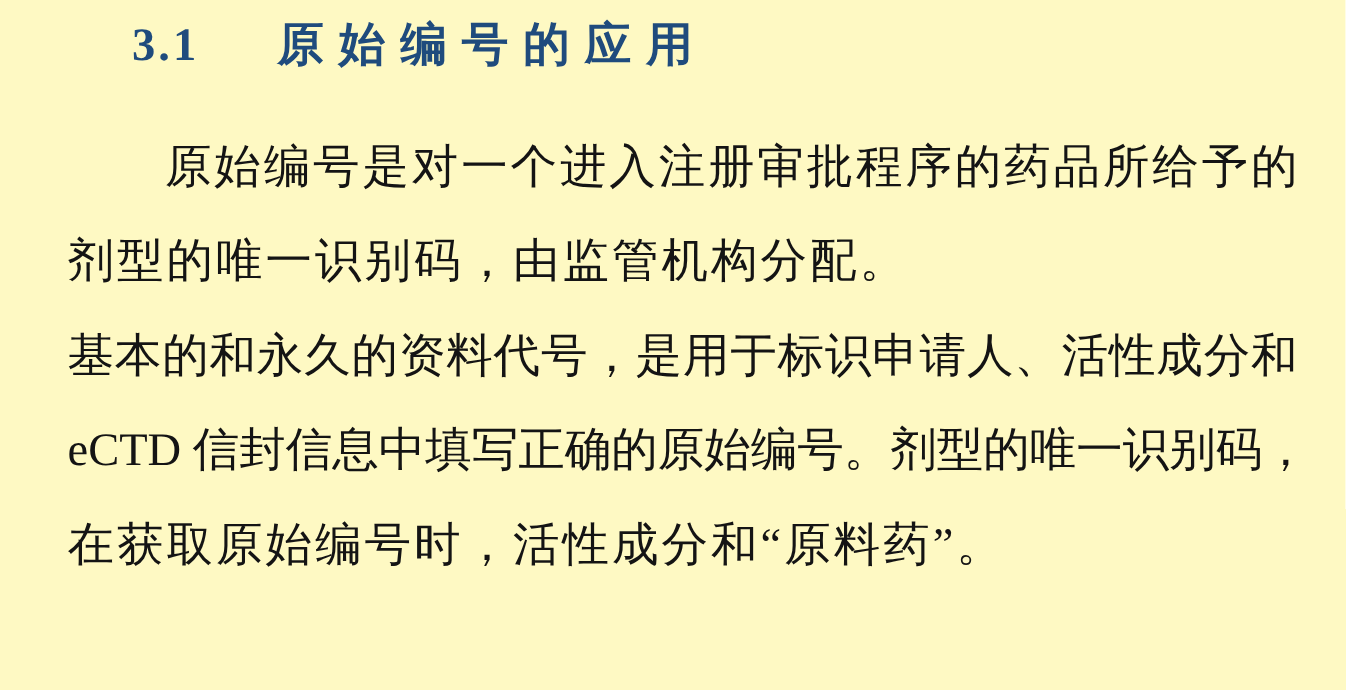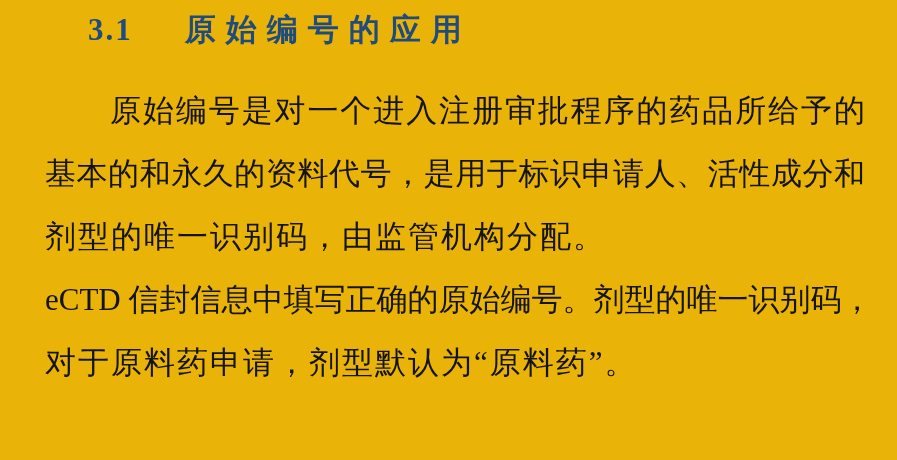--- a/index.html
+++ b/index.html
@@ -4,21 +4,21 @@
 <style>
   html, body {
     margin: 0;
     padding: 0;
     background: #ffffff;
   }
   .page {
     position: relative;
     width: 897px;
     height: 460px;
-    background: #eab308;
+    background: #fef9c3;
     overflow: hidden;
     font-family: "Liberation Serif", "DejaVu Serif", serif;
   }
   .heading {
     position: absolute;
     left: 88px;
     top: 8px;
     font-size: 31px;
     line-height: 44px;
     font-weight: bold;
@@ -64,24 +64,24 @@
 <div class="page">
 
   <div class="heading">
     <span class="num">3.1</span><span class="title">原始编号的应用</span>
   </div>
 
   <div class="body-text">
 
     <div>
       <div class="line first">原始编号是对一个进入注册审批程序的药品所给予的</div>
+      <div class="line last">剂型的唯一识别码，由监管机构分配。</div>
       <div class="line">基本的和永久的资料代号，是用于标识申请人、活性成分和</div>
-      <div class="line last">剂型的唯一识别码，由监管机构分配。</div>
     </div>
 
     <div>
       <div class="line">eCTD 信封信息中填写正确的原始编号。剂型的唯一识别码，</div>
-      <div class="line last">对于原料药申请，剂型默认为“原料药”。</div>
+      <div class="line last">在获取原始编号时，活性成分和“原料药”。</div>
     </div>
 
   </div>
 
 </div>
 
 </body></html>

